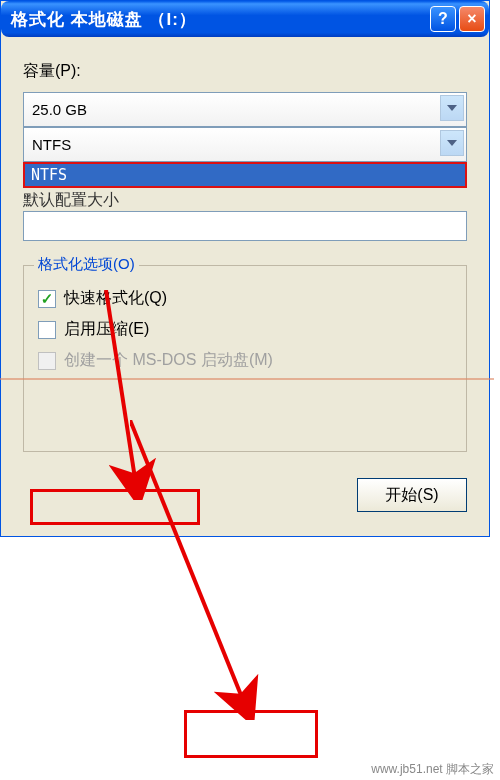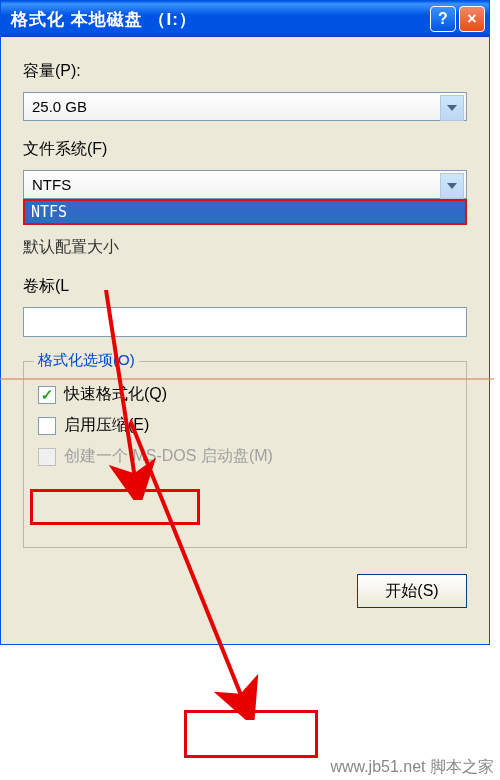--- a/index.html
+++ b/index.html
@@ -1,46 +1,46 @@
 <!DOCTYPE html>
 <html><head>
 <meta charset="utf-8">
 <style>
 * { box-sizing: border-box; margin: 0; padding: 0; }
 body { font-family: "SimSun", "宋体", sans-serif; font-size: 14px; background: #fff; width: 500px; height: 780px; position: relative; }
 .window { width: 490px; border: 1px solid #0054e3; background: #ece9d8; position: relative; }
-.titlebar { background: linear-gradient(to bottom, #0058e6 0%, #3a93ff 8%, #0054e3 40%, #0054e3 88%, #003dc0 100%); height: 36px; display: flex; align-items: center; padding: 0 4px 0 10px; color: #fff; font-weight: bold; font-size: 17px; }
+.titlebar { background: linear-gradient(to bottom, #0058e6 0%, #3a93ff 8%, #0054e3 40%, #0054e3 88%, #003dc0 100%); height: 36px; display: flex; align-items: center; padding: 0 4px 0 10px; color: #fff; font-weight: bold; font-size: 17px; border-radius: 8px; }
 .titlebar .title { flex: 1; letter-spacing: 1px; }
 .title-btn { width: 26px; height: 26px; margin-left: 3px; border: 1px solid #fff; border-radius: 4px; display: flex; align-items: center; justify-content: center; font-weight: bold; font-size: 16px; color: #fff; }
 .title-btn.help { background: linear-gradient(to bottom, #3a93ff, #0054e3); }
 .title-btn.close { background: linear-gradient(to bottom, #f5896a, #e74c14); }
-.body { padding: 20px 22px 36px 22px; }
+.body { padding: 20px 22px 24px 22px; }
 .label { font-size: 16px; margin-bottom: 10px; margin-top: 18px; }
 .label:first-child { margin-top: 4px; }
-.select { width: 100%; height: 29px; border: 1px solid #7f9db9; background: #fff linear-gradient(to bottom, #fff, #f2f2f2); display: flex; align-items: center; padding: 0 2px 0 8px; position: relative; font-size: 15px; }
+.select { width: 100%; height: 35px; border: 1px solid #7f9db9; background: #fff linear-gradient(to bottom, #fff, #f2f2f2); display: flex; align-items: center; padding: 0 2px 0 8px; position: relative; font-size: 15px; }
 .select .arrow-btn { position: absolute; right: 2px; top: 2px; width: 24px; height: 26px; background: linear-gradient(to bottom, #cde6fb, #bcd8f4); border: 1px solid #b0c8e0; display: flex; align-items: center; justify-content: center; }
 .select .arrow-btn svg { width: 10px; height: 6px; }
 .dropdown { position: relative; width: 100%; border: 2px solid #d11; margin-top: 0; background: #fff; }
 .dropdown .opt { padding: 2px 6px; font-size: 15px; font-family: monospace, "SimSun"; }
 .dropdown .opt.sel { background: #316ac5; color: #fff; }
-.trunc { font-size: 16px; margin-top: 12px; color: #333; }
+.trunc { font-size: 16px; margin-top: 2px; color: #333; }
 .input { width: 100%; height: 30px; border: 1px solid #7f9db9; background: #fff; padding: 0 6px; }
 .fieldset { border: 1px solid #bfb8a6; padding: 12px 14px 70px 14px; margin-top: 24px; position: relative; }
 .fieldset .legend { position: absolute; top: -11px; left: 10px; background: #ece9d8; padding: 0 4px; color: #0046d5; font-size: 15px; }
 .chk-row { display: flex; align-items: center; margin: 10px 0; font-size: 16px; }
 .chk { width: 18px; height: 18px; border: 1px solid #7f9db9; background: #fff; margin-right: 8px; display: flex; align-items: center; justify-content: center; }
 .chk.checked::after { content: "✓"; color: #21a121; font-weight: bold; font-size: 15px; }
 .chk.disabled { background: #f0f0f0; border-color: #c0c0c0; }
 .chk-row.disabled { color: #a0a0a0; }
 .btns { display: flex; justify-content: flex-end; gap: 12px; margin-top: 26px; padding-right: 0; }
 .btn { min-width: 110px; height: 34px; border: 1px solid #003c74; background: linear-gradient(to bottom, #fff, #ece9d8); font-size: 16px; display: flex; align-items: center; justify-content: center; margin-left: 45px; }
 .hl { border: 3px solid #e60000; position: absolute; pointer-events: none; }
 .hl1 { left: 30px; top: 489px; width: 170px; height: 36px; }
 .hl2 { left: 184px; top: 710px; width: 134px; height: 48px; }
-.watermark { position: absolute; right: 6px; bottom: 2px; font-size: 16px; color: #888; font-family: sans-serif; text-align: center; }
+.watermark { position: absolute; right: 6px; bottom: 2px; font-size: 12px; color: #888; font-family: sans-serif; text-align: center; }
 .arrow-svg { position: absolute; pointer-events: none; }
 .arrow1 { left: 96px; top: 290px; }
 .arrow2 { left: 130px; top: 420px; }
 .hr-red { position: absolute; left: 0; top: 378px; width: 500px; height: 2px; background: #d86; opacity: .6; }
 .cut { position: absolute; right: 0; top: 0; bottom: 0; width: 6px; background: #fff; }
 </style>
 </head>
 <body>
 
 <div class="window">
@@ -59,35 +59,33 @@
     <div class="label">容量(P):</div>
     <div class="select">
       <span>25.0 GB</span>
       <div class="arrow-btn">
           <svg viewBox="0 0 10 6">
             <path d="M0 0 L5 6 L10 0 Z" fill="#4d6185"></path>
           </svg>
         </div>
     </div>
 
-    <div class="label">文件系统(F)</div>
     <div class="select">
       <span>NTFS</span>
       <div class="arrow-btn">
           <svg viewBox="0 0 10 6">
             <path d="M0 0 L5 6 L10 0 Z" fill="#4d6185"></path>
           </svg>
         </div>
     </div>
     <div class="dropdown">
       <div class="opt sel">NTFS</div>
     </div>
     <div class="trunc">默认配置大小</div>
 
-    <div class="label">卷标(L</div>
     <div class="input"></div>
 
     <div class="fieldset">
       <div class="legend">格式化选项(O)</div>
       <div class="chk-row">
         <div class="chk checked"></div>
         <span>快速格式化(Q)</span>
       </div>
       <div class="chk-row">
         <div class="chk"></div>

